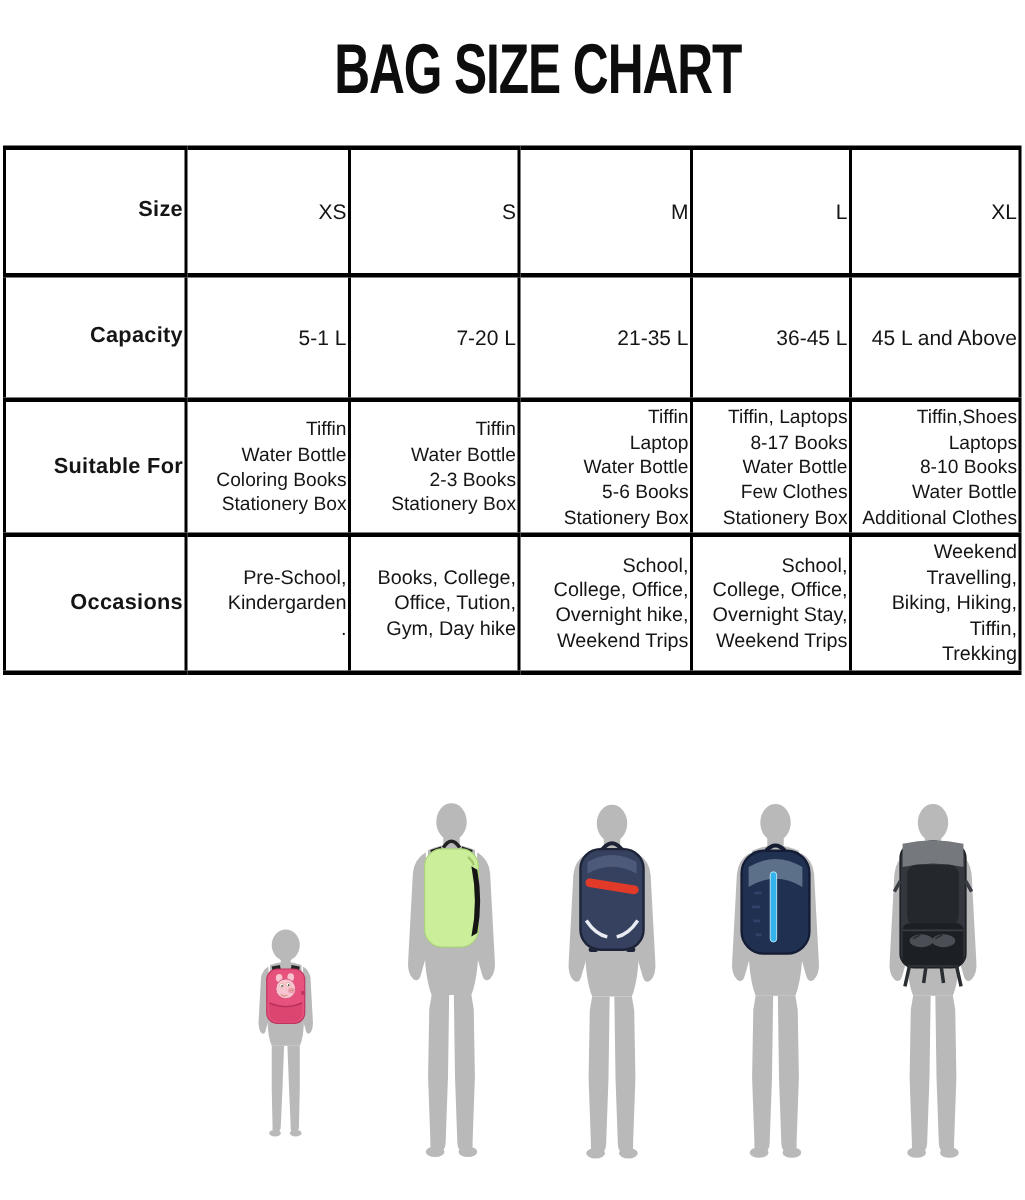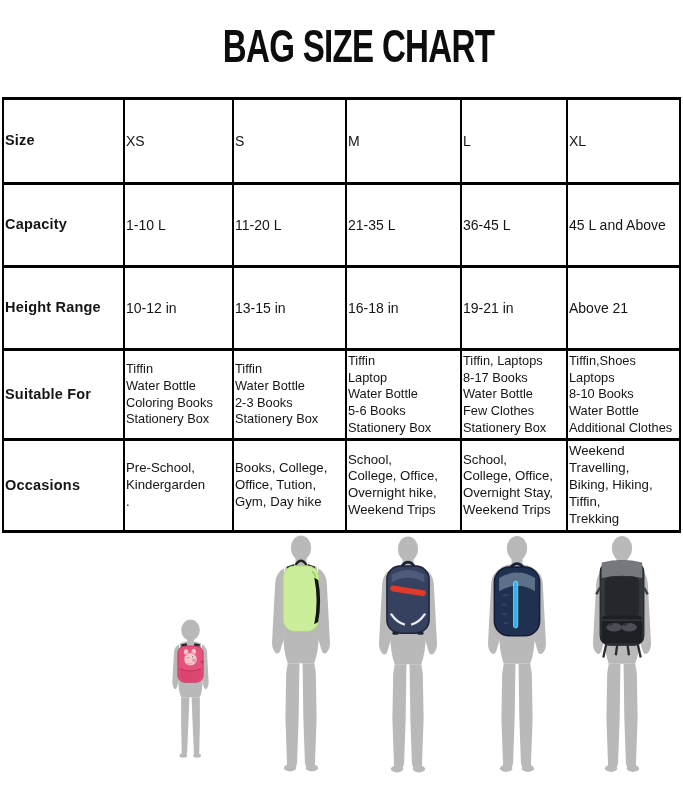--- a/index.html
+++ b/index.html
@@ -16,21 +16,21 @@
     transform:scale(0.72,1.02); transform-origin:center top; color:#0d0d0d;
     white-space:nowrap;
   }
   table.bag {
     position:absolute; top:97px; left:2px; width:679px;
     border-collapse:collapse; table-layout:fixed; background:#fff;
   }
   table.bag td {
     border-left:2px solid #000; border-right:2px solid #000;
     border-top:3px solid #000; border-bottom:3px solid #000;
-    text-align:left; vertical-align:middle;
+    text-align:right; vertical-align:middle;
     font-size:13.5px; line-height:1.32; white-space:pre-line;
     padding:2px 1px; color:#151515;
   }
   tr.r-size td    { height:85px; font-size:14px; }
   tr.r-capacity td{ height:83px; font-size:14px; }
   tr.r-height td  { height:83px; font-size:14px; }
   tr.r-suitable td{ height:84px; font-size:12.8px; line-height:1.3; }
   tr.r-occasions td{ height:81px; font-size:13.2px; line-height:1.28; }
   td.lbl { font-weight:bold; font-size:14.5px !important; letter-spacing:.2px; }
   .figures { position:absolute; top:0; left:0; width:683px; height:800px; }
@@ -59,33 +59,25 @@
       <tr class="r-size">
         <td class="lbl">Size</td>
         <td>XS</td>
         <td>S</td>
         <td>M</td>
         <td>L</td>
         <td>XL</td>
       </tr>
       <tr class="r-capacity">
         <td class="lbl">Capacity</td>
-        <td>1-10 L</td>
-        <td>11-20 L</td>
+        <td>5-1 L</td>
+        <td>7-20 L</td>
         <td>21-35 L</td>
         <td>36-45 L</td>
         <td>45 L and Above</td>
-      </tr>
-      <tr class="r-height">
-        <td class="lbl">Height Range</td>
-        <td>10-12 in</td>
-        <td>13-15 in</td>
-        <td>16-18 in</td>
-        <td>19-21 in</td>
-        <td>Above 21</td>
       </tr>
       <tr class="r-suitable">
         <td class="lbl">Suitable For</td>
         <td>Tiffin
 Water Bottle
 Coloring Books
 Stationery Box</td>
         <td>Tiffin
 Water Bottle
 2-3 Books

